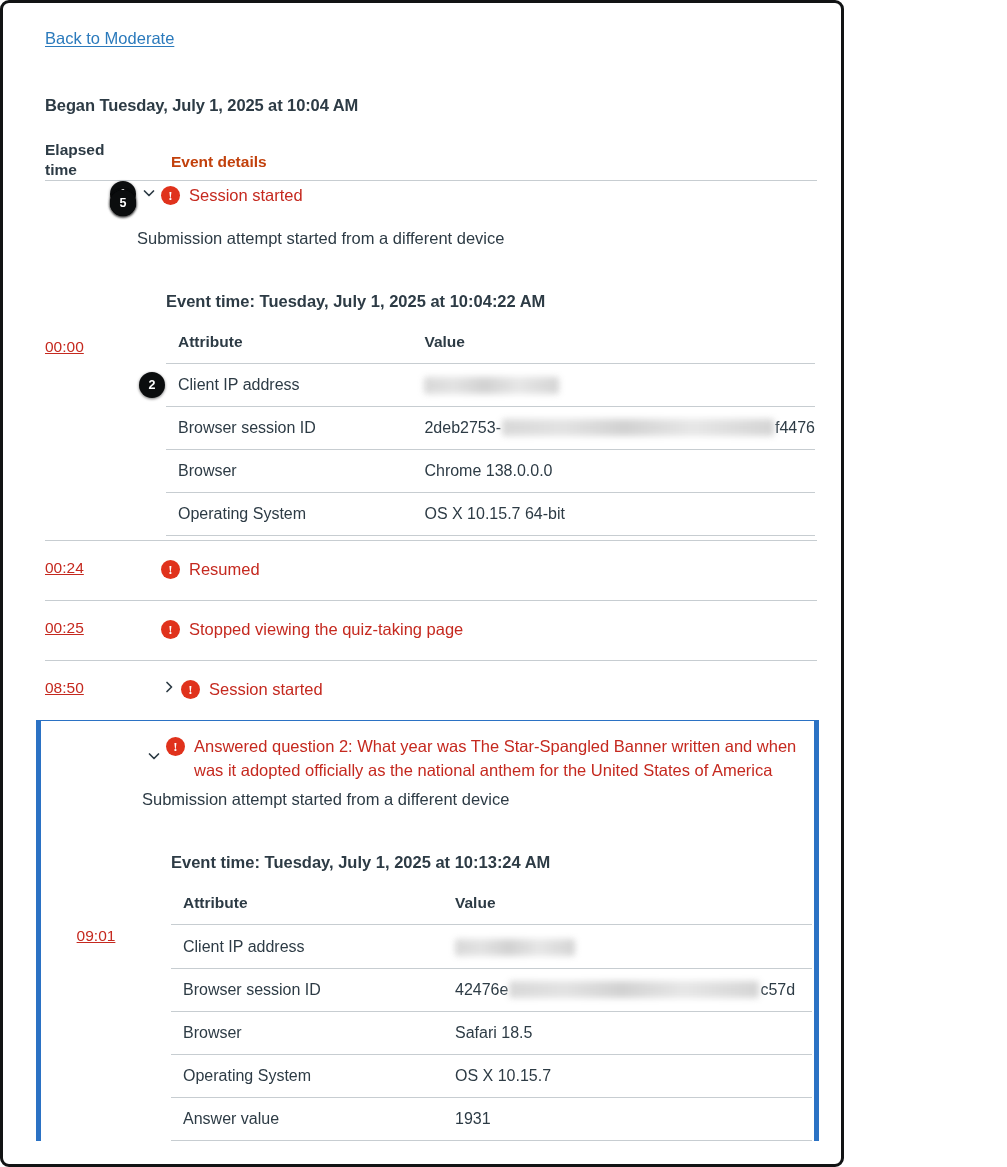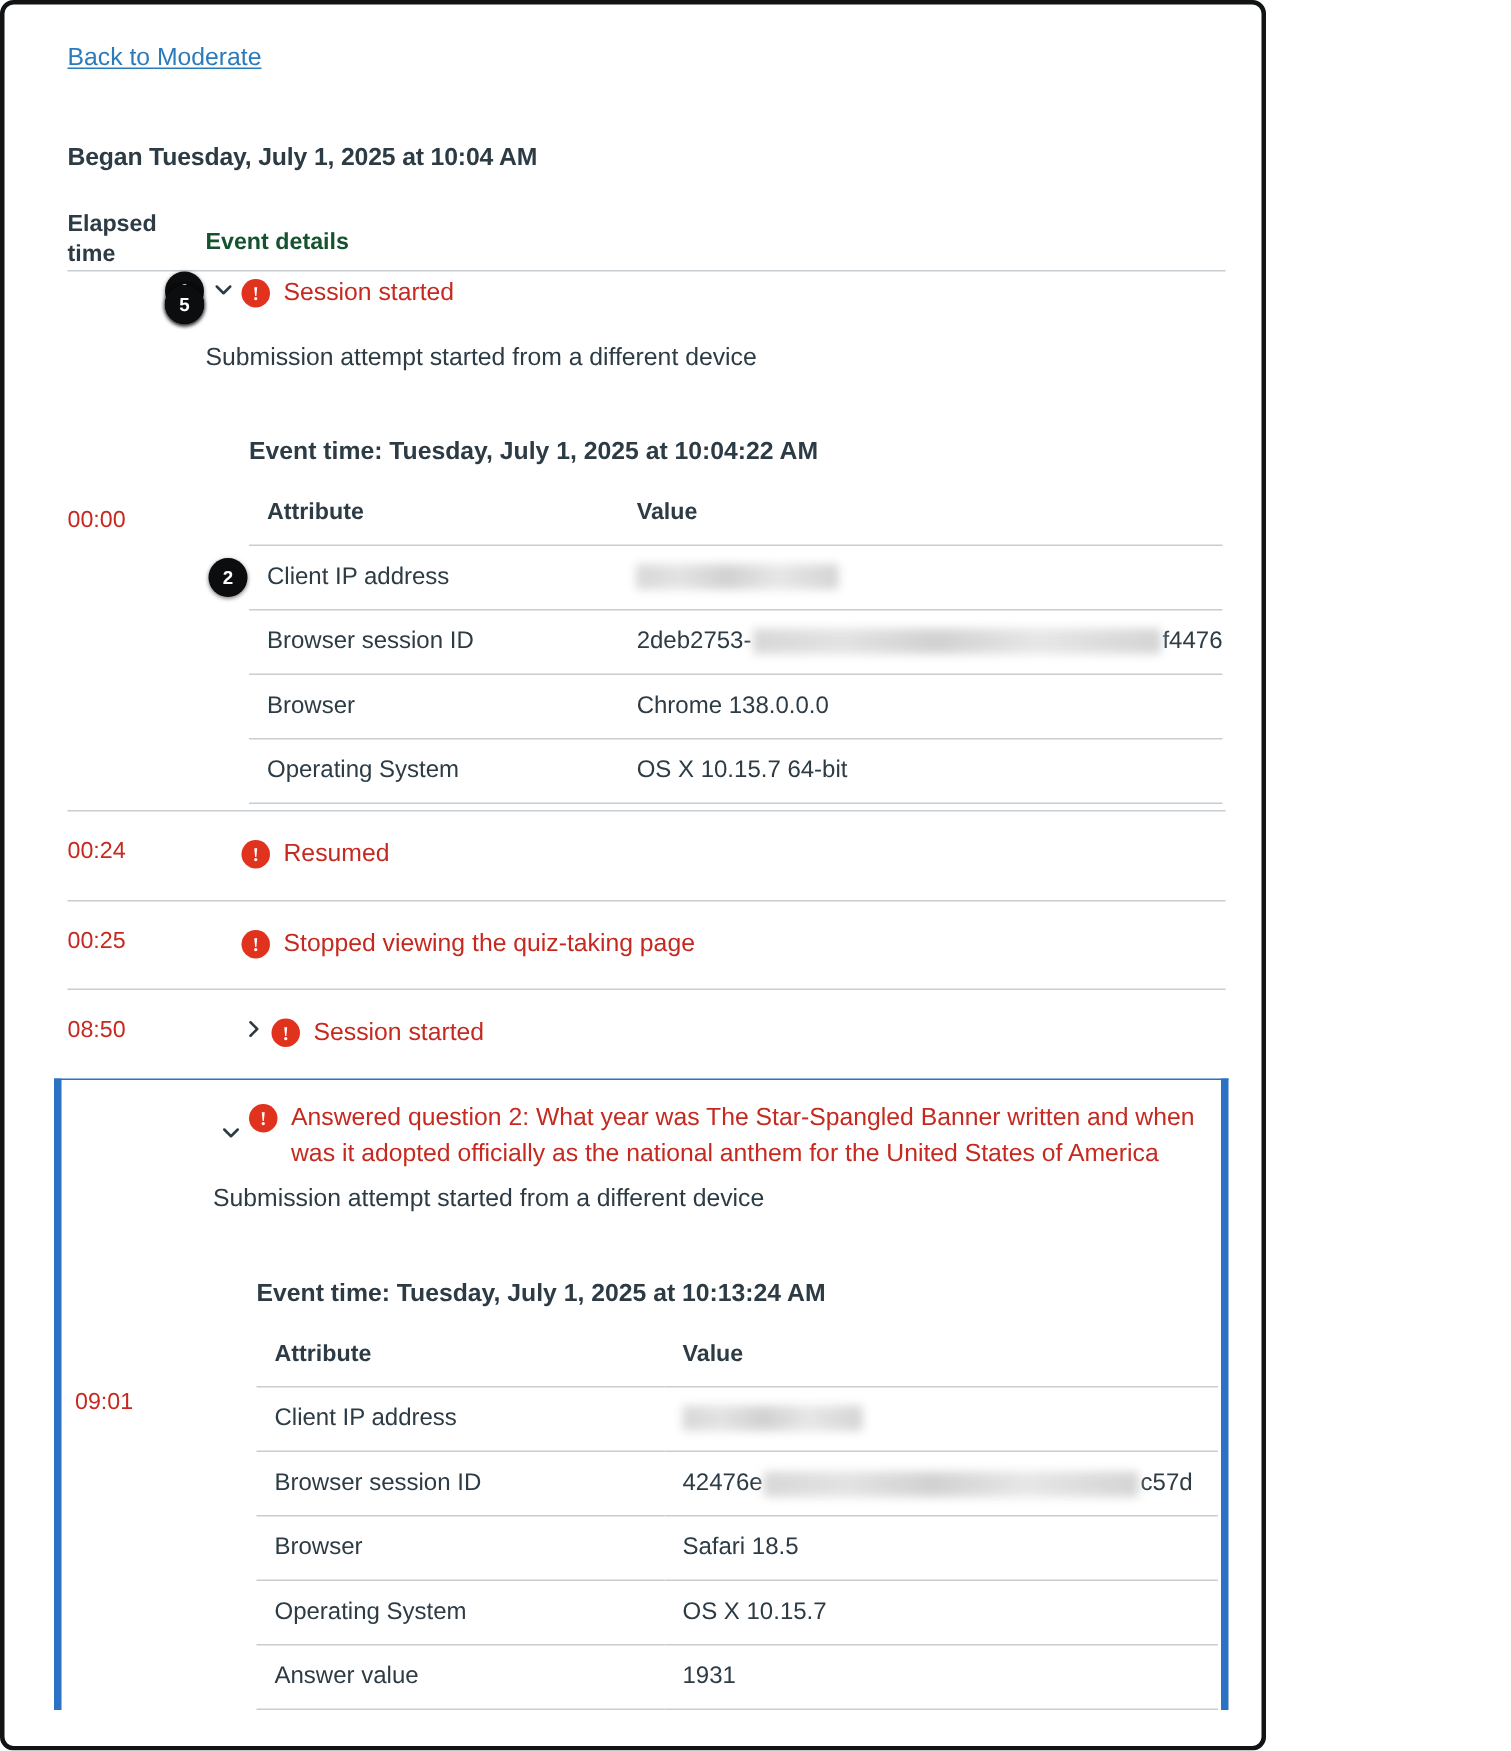--- a/index.html
+++ b/index.html
@@ -65,40 +65,42 @@
     font-size: 15.5px;
     font-weight: bold;
     line-height: 1.28;
     color: #2D3B45;
   }
   .col-details-head {
     flex: 1;
     font-size: 15.5px;
     font-weight: bold;
     padding-top: 13px;
-    color: #14532d;
+    color: #c2410c;
+    margin-left: 34px;
   }
 
   
   .event-row {
     display: flex;
     align-items: flex-start;
     margin-left: 20px;
     margin-right: 2px;
     border-bottom: 1px solid #C7CDD1;
     position: relative;
   }
   .event-row.no-rule { border-bottom: none; }
 
   .col-elapsed {
     width: 92px;
     flex: 0 0 92px;
     font-size: 15.5px;
     color: #C5291F;
     padding-top: 4px;
+    text-decoration: underline;
   }
   .col-details {
     flex: 1;
     position: relative;
     min-width: 0;
   }
 
   
   .row-expanded .col-elapsed { padding-top: 0; }
 
@@ -212,21 +214,21 @@
   .event-row.highlight {
     border: 1px solid #9DC0E4;
     border-left: 5px solid #2B72C4;
     border-right: 5px solid #2B72C4;
     border-top: 1px solid #2B72C4;
     border-bottom: none;
     margin-left: 11px;
     margin-right: 0px;
     padding: 14px 0 0 9px;
   }
-  .event-row.highlight .col-elapsed { padding-top: 192px; }
+  .event-row.highlight .col-elapsed { padding-top: 192px; text-align: center; }
 </style>
 </head>
 <body>
 
 <div class="page-frame">
  <div class="page-inner">
 
   <a class="back-link">Back to Moderate</a>
 
   <div class="began-line">Began Tuesday, July 1, 2025 at 10:04 AM</div>

